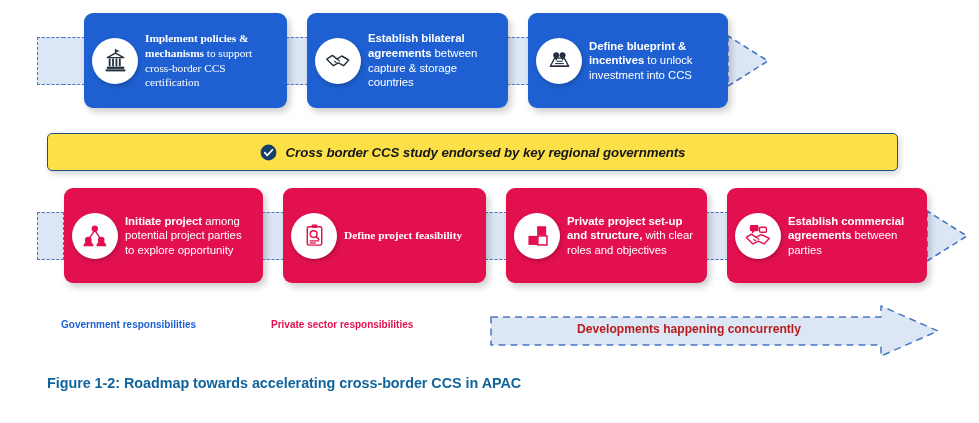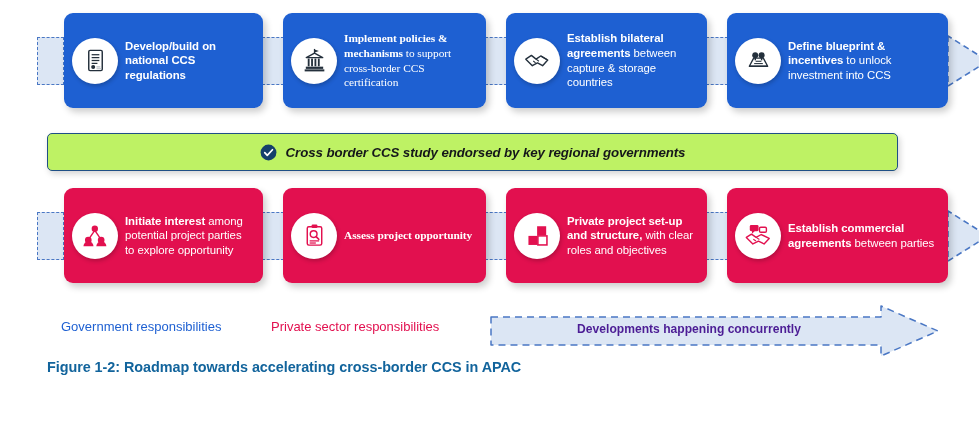--- a/index.html
+++ b/index.html
@@ -99,30 +99,30 @@
     font-weight: 400;
     letter-spacing: -0.05px;
     padding-right: 4px;
   }
   .card-text b { font-weight: 700; }
 
   
   .w1 { width: 199px; }
   .w2 { width: 203px; font-family: Liberation Serif, serif; }
   .w3 { width: 201px; }
-  .w4 { width: 221px; }
+  .w4 { width: 200px; }
 
   
   #endorsement-banner {
     position: absolute;
     left: 47px;
     top: 133px;
     width: 851px;
     height: 38px;
-    background: #bef264;
+    background: #fde047;
     border: 1.4px solid #1f4f86;
     border-radius: 5px;
     display: flex;
     align-items: center;
     justify-content: center;
     box-shadow: 2px 3px 6px rgba(0,0,0,0.17);
     z-index: 4;
   }
   #endorsement-banner .check-badge {
     width: 17px;
@@ -141,22 +141,22 @@
   
   #legend {
     position: absolute;
     left: 0;
     top: 300px;
     width: 979px;
     height: 62px;
   }
   .legend-label {
     position: absolute;
-    font-size: 13px;
-    font-weight: 400;
+    font-size: 10px;
+    font-weight: 700;
     white-space: nowrap;
     top: 19px;
   }
   #legend-gov  { left: 61px;  color: #1e60d2; }
   #legend-priv { left: 271px; color: #e2104f; }
 
   #concurrent-arrow {
     position: absolute;
     left: 489px;
     top: 4px;
@@ -165,61 +165,45 @@
   }
   #concurrent-arrow svg { display: block; }
   #concurrent-label {
     position: absolute;
     left: 489px;
     top: 22px;
     width: 400px;
     text-align: center;
     font-size: 12.1px;
     font-weight: 700;
-    color: #4c1d95;
+    color: #b91c1c;
     white-space: nowrap;
   }
 
   
   #figure-caption {
     position: absolute;
     left: 47px;
-    top: 359px;
+    top: 375px;
     font-size: 14.4px;
     font-weight: 700;
     color: #12649c;
     letter-spacing: -0.05px;
     white-space: nowrap;
   }
 </style>
 </head>
 <body>
 
 <div id="figure-root">
 
   <div class="flow-row gov" id="gov-row">
 
     <div class="row-stub"></div>
 
-    <div class="step-card w1">
-      <span class="card-icon-wrap">
-        <svg width="27" height="27" viewBox="0 0 28 28">
-          <rect x="7" y="3.5" width="14" height="21" rx="1.4" fill="none" stroke="#24303c" stroke-width="1.5"></rect>
-          <line x1="10" y1="8" x2="18" y2="8" stroke="#24303c" stroke-width="1.3"></line>
-          <line x1="10" y1="11" x2="18" y2="11" stroke="#24303c" stroke-width="1.3"></line>
-          <line x1="10" y1="14" x2="18" y2="14" stroke="#24303c" stroke-width="1.3"></line>
-          <line x1="10" y1="17" x2="16" y2="17" stroke="#24303c" stroke-width="1.3"></line>
-          <circle cx="11.6" cy="20.8" r="2.1" fill="#24303c"></circle>
-          <path d="M15 22.6 l5 0 M15 20.6 l4 0" stroke="#b9c0c7" stroke-width="1.1"></path>
-        </svg>
-      </span>
-      <span class="card-text">
-        <b>Develop/build on national CCS regulations</b><span></span>
-      </span>
-    </div>
 
     <div class="row-connector"></div>
 
     <div class="step-card w2">
       <span class="card-icon-wrap">
         <svg width="27" height="27" viewBox="0 0 28 28">
           <line x1="14" y1="2" x2="14" y2="7" stroke="#24303c" stroke-width="1.3"></line>
           <path d="M14 2.6 l4.6 1.5 -4.6 1.5 z" fill="#24303c"></path>
           <path d="M5.5 11 L14 6.4 L22.5 11 z" fill="none" stroke="#24303c" stroke-width="1.5" stroke-linejoin="round"></path>
           <rect x="7" y="12" width="1.9" height="8" fill="#24303c"></rect>
@@ -297,39 +281,39 @@
           <line x1="14.8" y1="9" x2="8.5" y2="18" stroke="#e2104f" stroke-width="1.5"></line>
           <line x1="14.8" y1="9" x2="21" y2="18" stroke="#e2104f" stroke-width="1.5"></line>
           <circle cx="14.8" cy="7.2" r="3.4" fill="#e2104f"></circle>
           <circle cx="7.8" cy="19.4" r="3.6" fill="#e2104f"></circle>
           <path d="M2.6 26 a5.4 5.4 0 0 1 10.8 0 z" fill="#e2104f"></path>
           <circle cx="21.6" cy="19.4" r="3.6" fill="#e2104f"></circle>
           <path d="M16.4 26 a5.4 5.4 0 0 1 10.8 0 z" fill="#e2104f"></path>
         </svg>
       </span>
       <span class="card-text">
-        <b>Initiate interest</b><span> among potential project parties to explore opportunity</span>
+        <b>Initiate project</b><span> among potential project parties to explore opportunity</span>
       </span>
     </div>
 
     <div class="row-connector"></div>
 
     <div class="step-card w2">
       <span class="card-icon-wrap">
         <svg width="27" height="27" viewBox="0 0 28 28">
           <rect x="6.5" y="5" width="15" height="19" rx="1.6" fill="none" stroke="#e2104f" stroke-width="1.5"></rect>
           <rect x="11" y="2.6" width="6" height="3.6" rx="1.1" fill="#e2104f"></rect>
           <circle cx="13.1" cy="12.5" r="3.5" fill="none" stroke="#e2104f" stroke-width="1.5"></circle>
           <line x1="15.7" y1="15.1" x2="18.4" y2="17.9" stroke="#e2104f" stroke-width="1.8" stroke-linecap="round"></line>
           <line x1="9" y1="19.6" x2="18.8" y2="19.6" stroke="#e2104f" stroke-width="1.3"></line>
           <line x1="9" y1="21.8" x2="15.4" y2="21.8" stroke="#e2104f" stroke-width="1.3"></line>
         </svg>
       </span>
       <span class="card-text">
-        <b>Assess project opportunity</b><span></span>
+        <b>Define project feasibility</b><span></span>
       </span>
     </div>
 
     <div class="row-connector"></div>
 
     <div class="step-card w3">
       <span class="card-icon-wrap">
         <svg width="27" height="27" viewBox="0 0 28 28">
           <rect x="13.6" y="4.4" width="9.4" height="9.4" fill="#e2104f"></rect>
           <rect x="4.6" y="14.4" width="9.4" height="9.4" fill="#e2104f"></rect>

